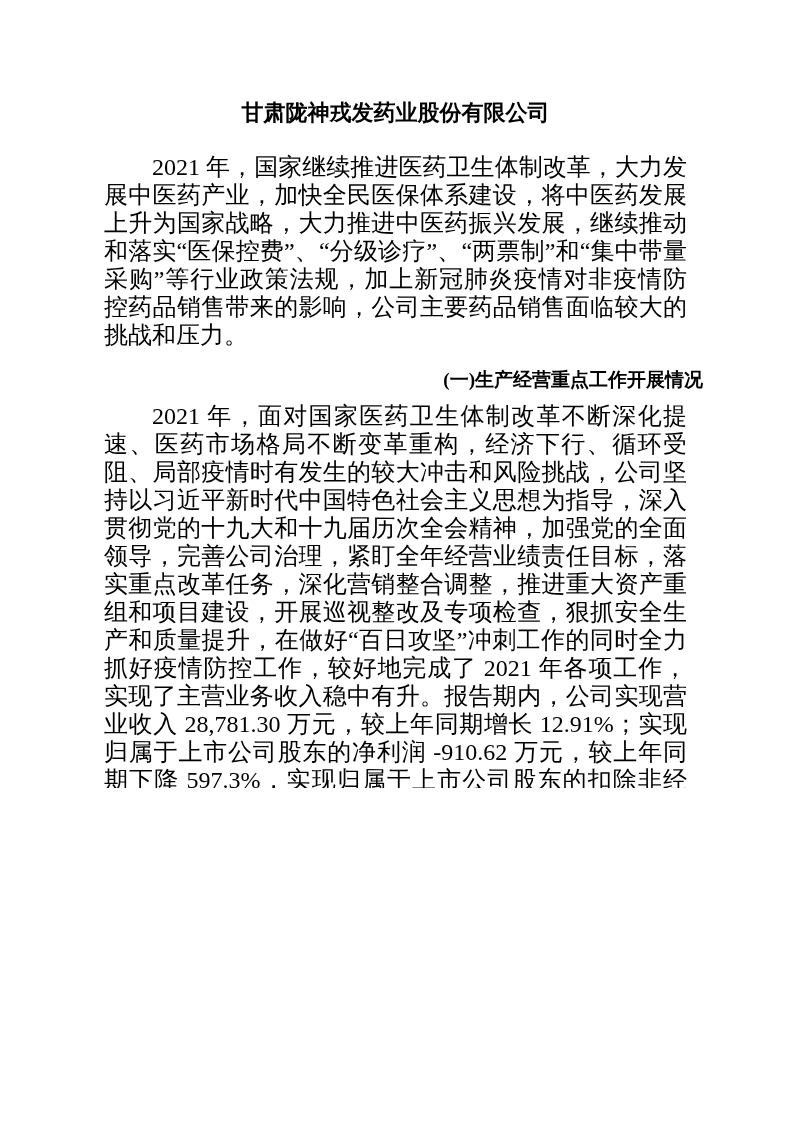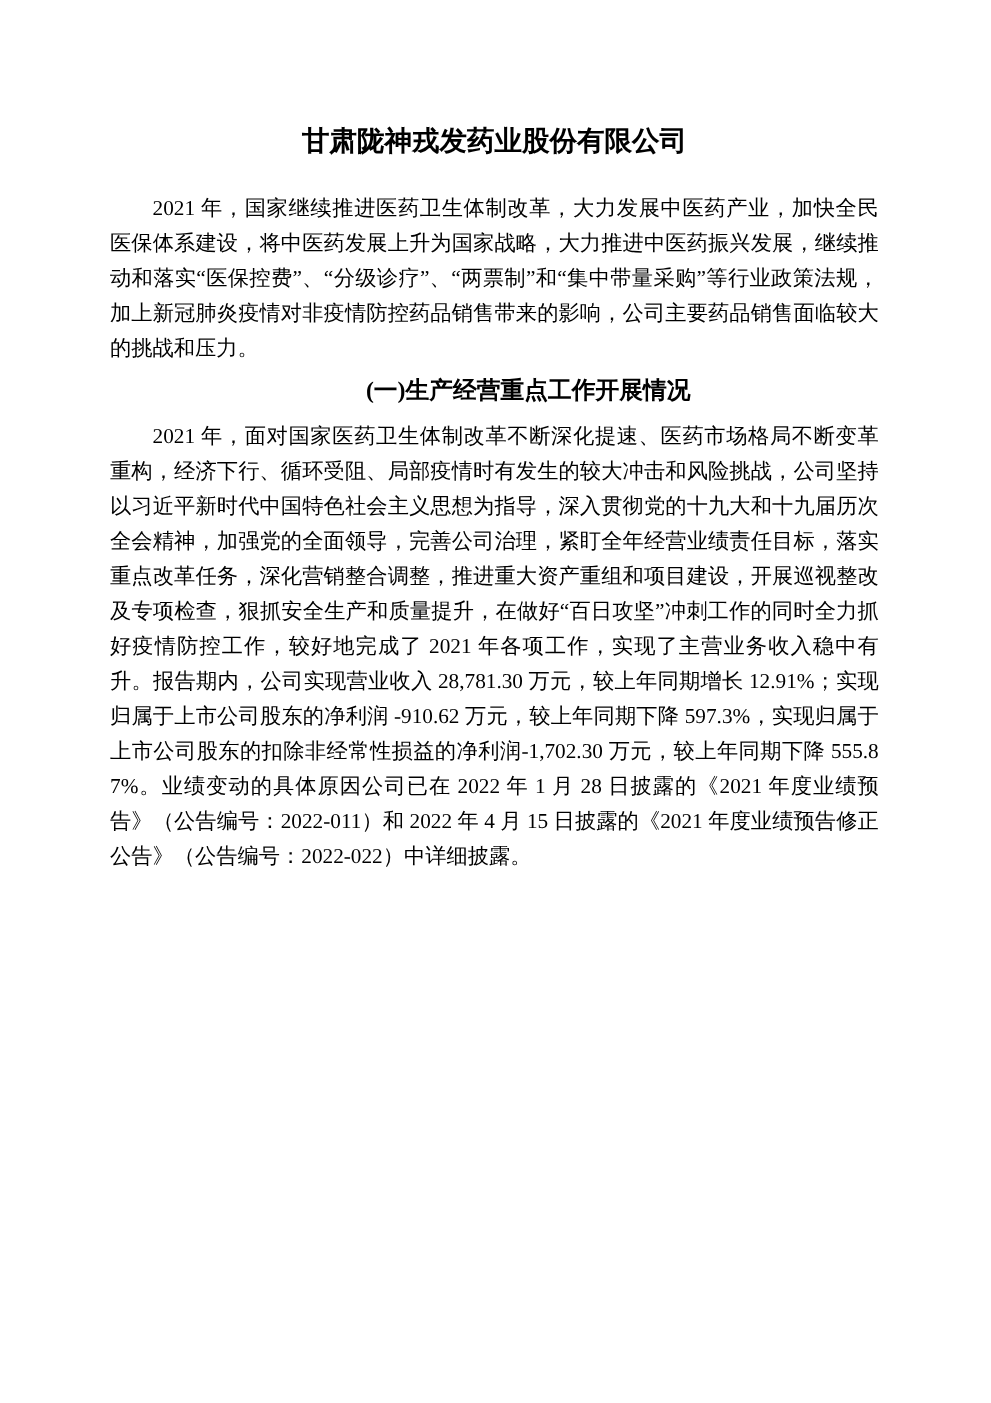--- a/index.html
+++ b/index.html
@@ -33,43 +33,43 @@
     margin: 0;
   }
   .doc-subtitle {
     text-align: center;
     font-size: 22px;
     font-weight: bold;
     line-height: 26px;
     margin: 24px 0 0 0;
   }
   .body-paragraph {
-    font-size: 17px;
+    font-size: 24px;
     line-height: 28px;
     text-align: justify;
     text-indent: 2em;
-    margin: 0;
+    margin: 16px;
     word-break: break-all;
     font-family: Liberation Serif, serif;
   }
   .first-paragraph {
     margin-top: 27px;
   }
   .section-heading {
     font-size: 19px;
     font-weight: bold;
     line-height: 30px;
     text-align: center;
     margin: 5px 0 0 0;
   }
   .subsection-heading {
     font-size: 19px;
     font-weight: bold;
     line-height: 30px;
-    text-align: center;
+    text-align: right;
     text-indent: 2.85em;
     margin: 5px 0 0 0;
   }
   .section-body-first {
     margin-top: 7px;
   }
 </style>
 </head>
 <body>
 

